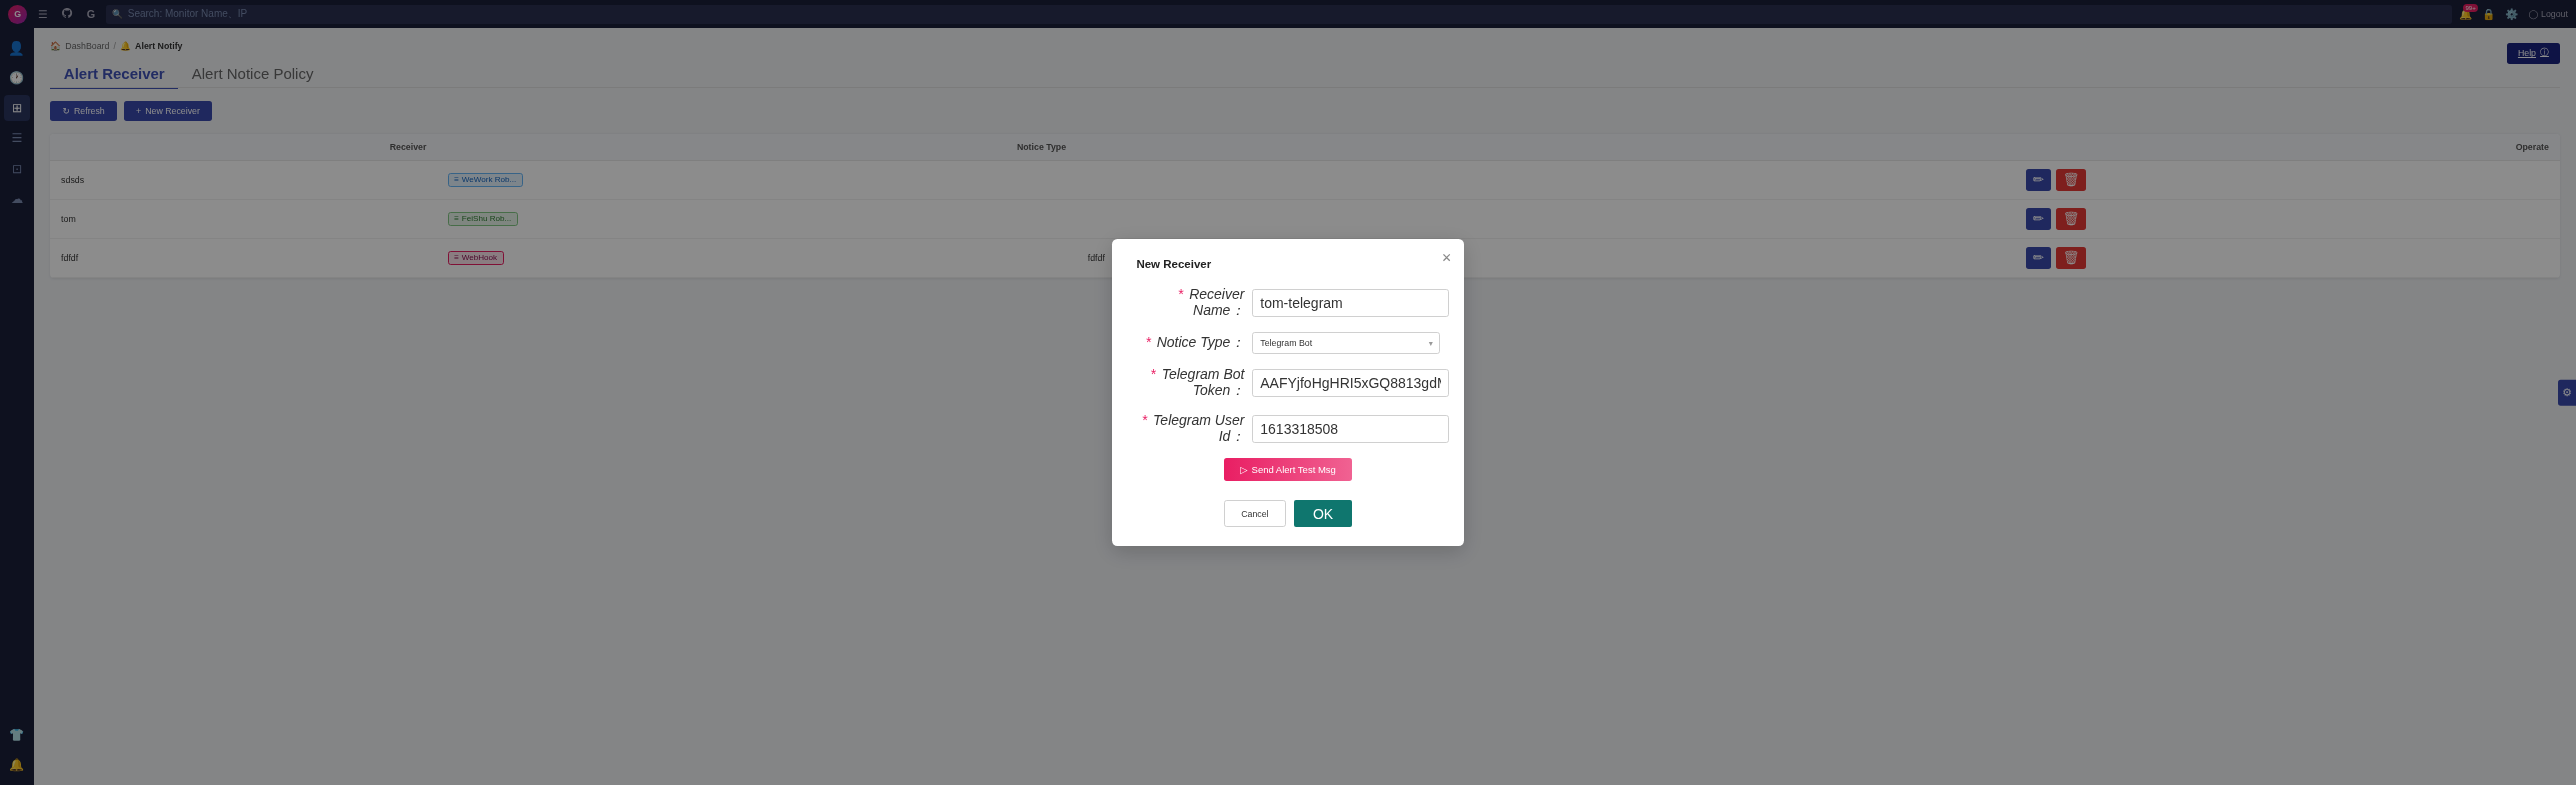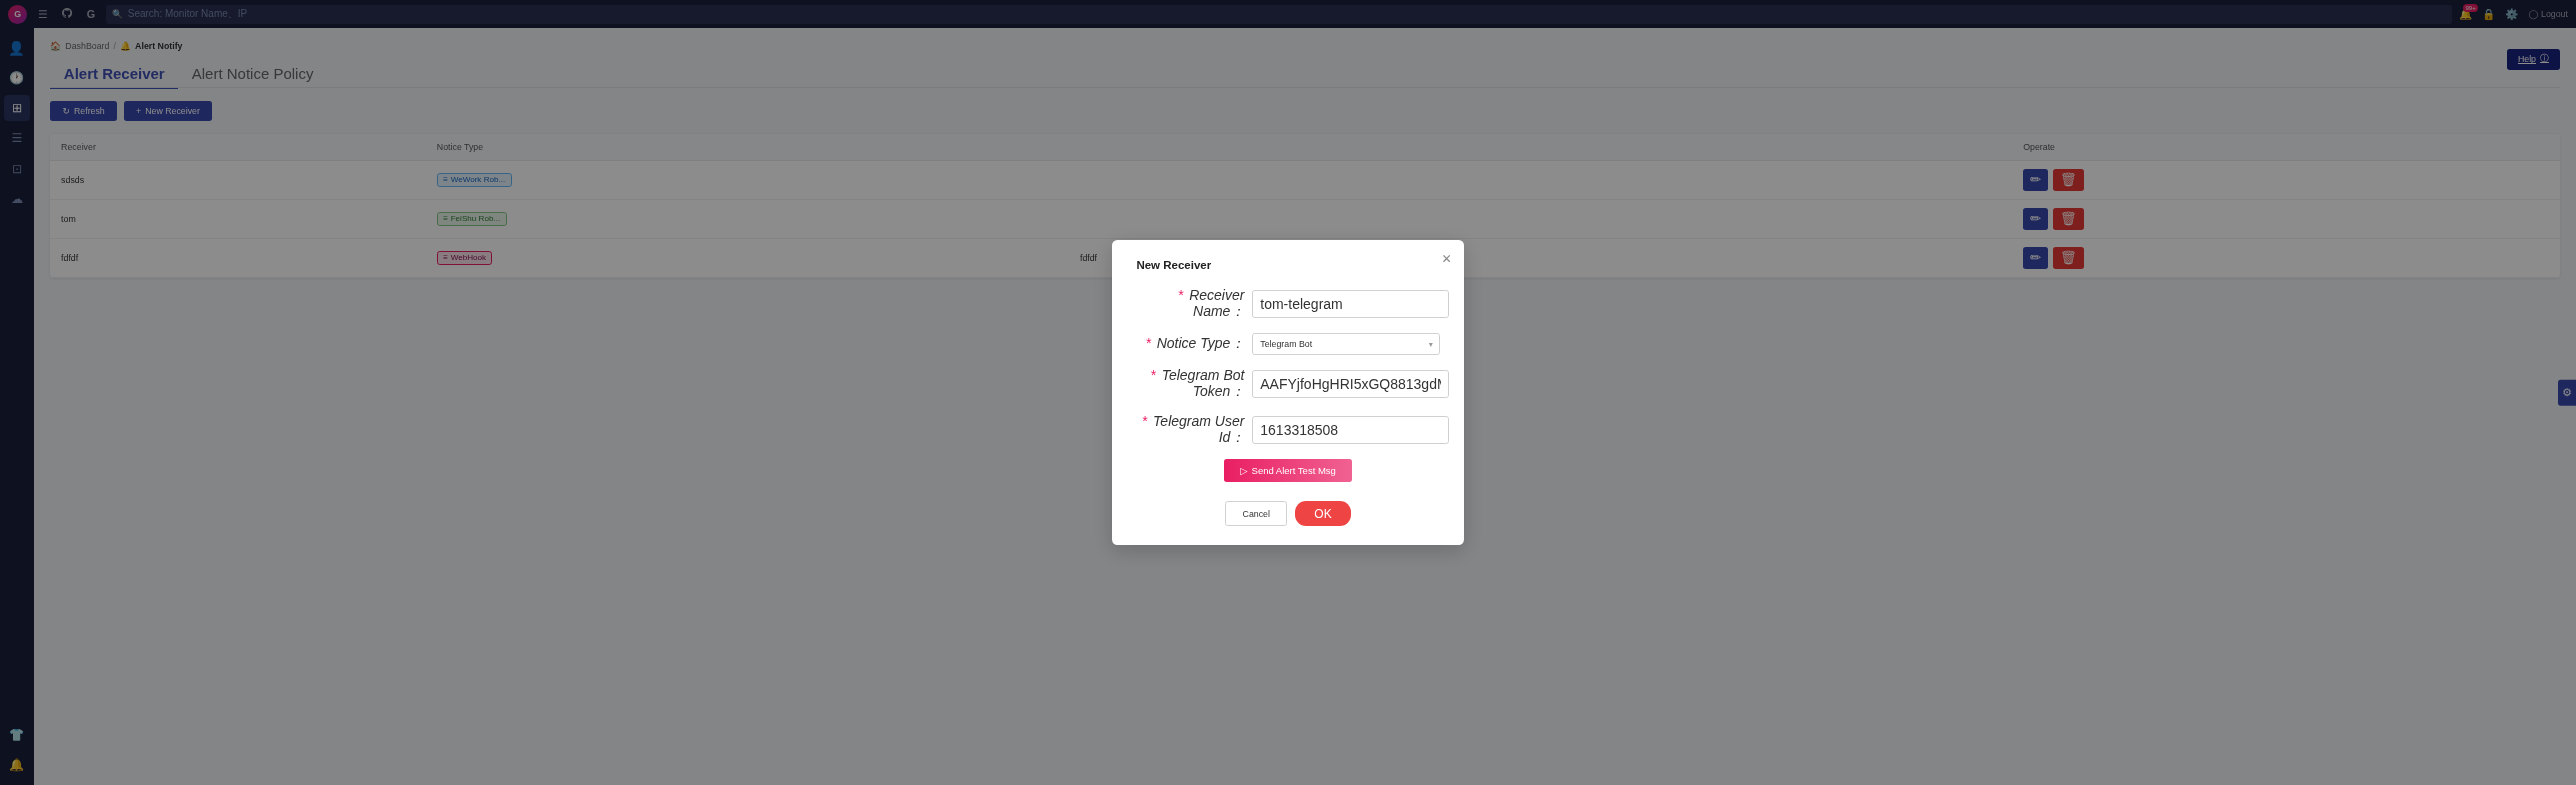--- a/index.html
+++ b/index.html
@@ -100,21 +100,21 @@
       display: flex; align-items: center; gap: 4.1px;
       font-size: 8.8px; color: #666;
       margin-bottom: 9.5px;
     }
     .breadcrumb a { color: #666; text-decoration: none; }
     .breadcrumb-sep { color: #999; }
     .breadcrumb-current { color: #333; font-weight: 700; }
 
     
     .help-btn {
-      position: absolute; top: 21px; right: 16.3px;
+      position: absolute; top: 15px; right: 16.3px;
       background: #1a237e;
       color: white; border: none; border-radius: 2.7px;
       padding: 4.1px 10.8px; font-size: 8.8px; cursor: pointer;
       display: flex; align-items: center; gap: 4.1px; text-decoration: underline;
     }
 
     
     .tabs {
       display: flex; gap: 0;
       border-bottom: 1.4px solid #e0e0e0;
@@ -161,23 +161,23 @@
     table {
       width: 100%;
       border-collapse: collapse;
       font-size: 8.8px;
     }
     thead tr {
       background: #f5f6fa;
     }
     thead th {
       padding: 8.1px 10.8px;
-      text-align: left;
+      text-align: right;
       color: #555;
-      font-weight: 400;
+      font-weight: 700;
       border-bottom: 0.7px solid #e8e8e8;
     }
     tbody tr {
       border-bottom: 0.7px solid #f0f0f0;
     }
     tbody td {
       padding: 8.1px 10.8px;
       color: #333;
     }
     .notice-badge {
@@ -303,23 +303,23 @@
     .modal-footer {
       display: flex; justify-content: center; gap: 8.1px;
       margin-top: 19px;
     }
     .btn-cancel {
       background: white; border: 0.7px solid #d0d0d0;
       border-radius: 2.7px; padding: 5.4px 16.3px;
       font-size: 8.8px; cursor: pointer; color: #333;
     }
     .btn-ok {
-      background: #ef4444; color: white; border: none;
-      border-radius: 11px; padding: 5.4px 19px;
-      font-size: 12px; cursor: pointer;
+      background: #0f766e; color: white; border: none;
+      border-radius: 2px; padding: 5.4px 19px;
+      font-size: 14px; cursor: pointer;
     }
   </style>
 </head>
 <body>
 
 <nav class="topnav">
   <div class="topnav-logo">
     <span>G</span>
   </div>
   <span class="topnav-icon">☰</span>

